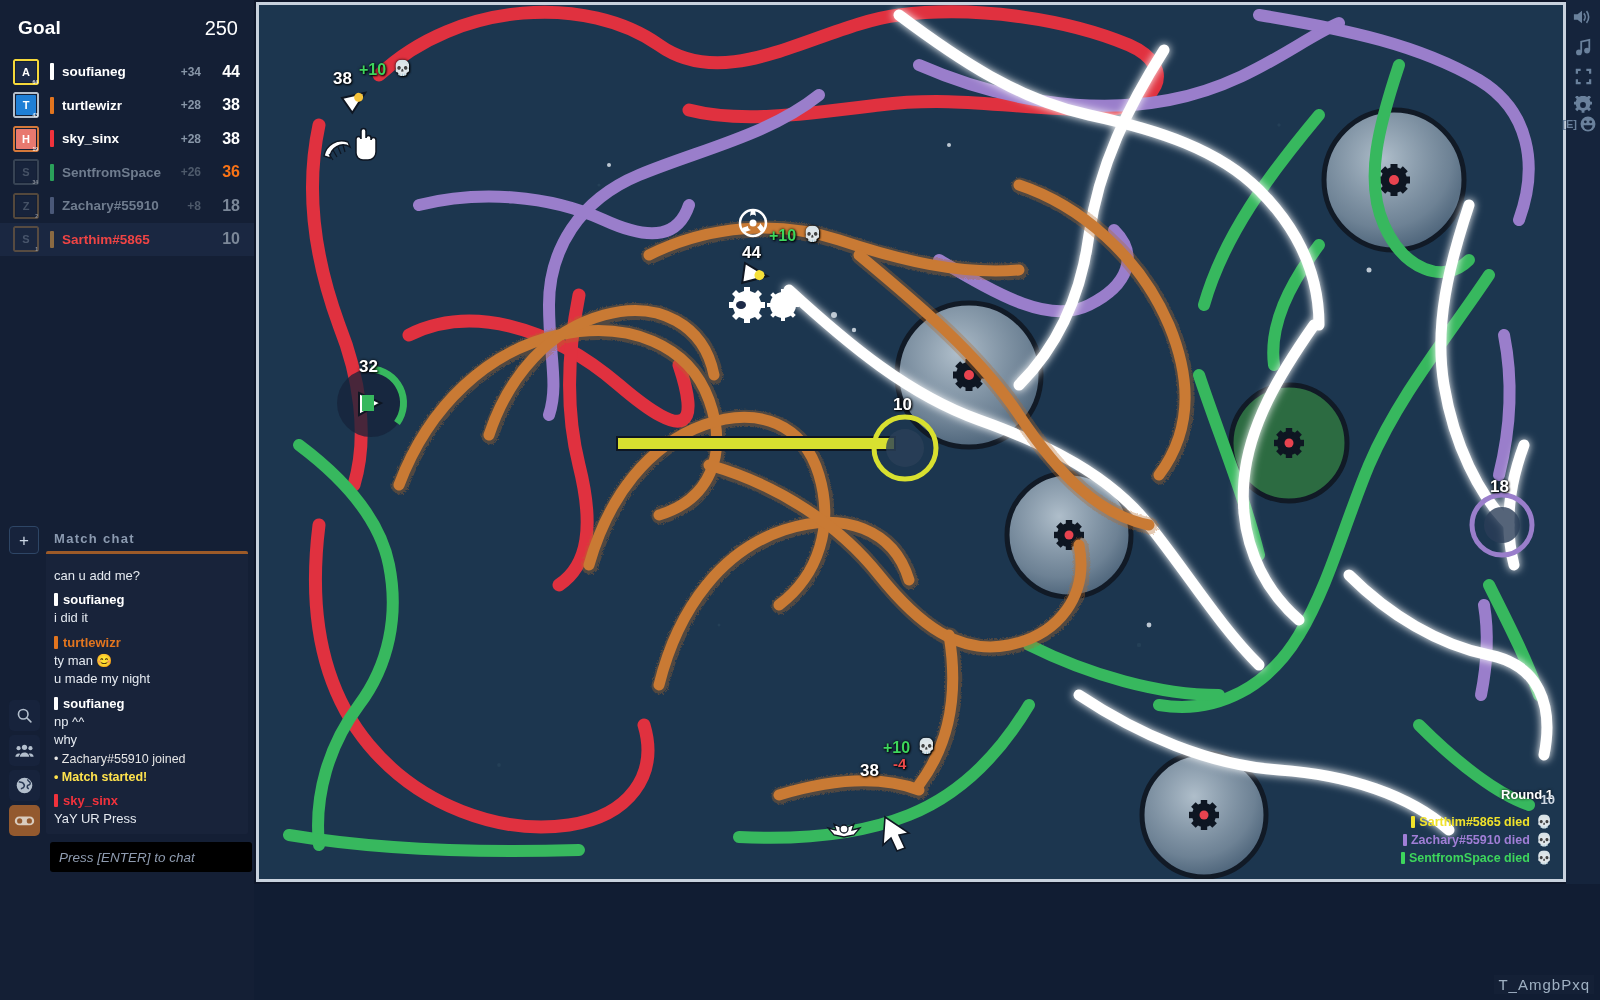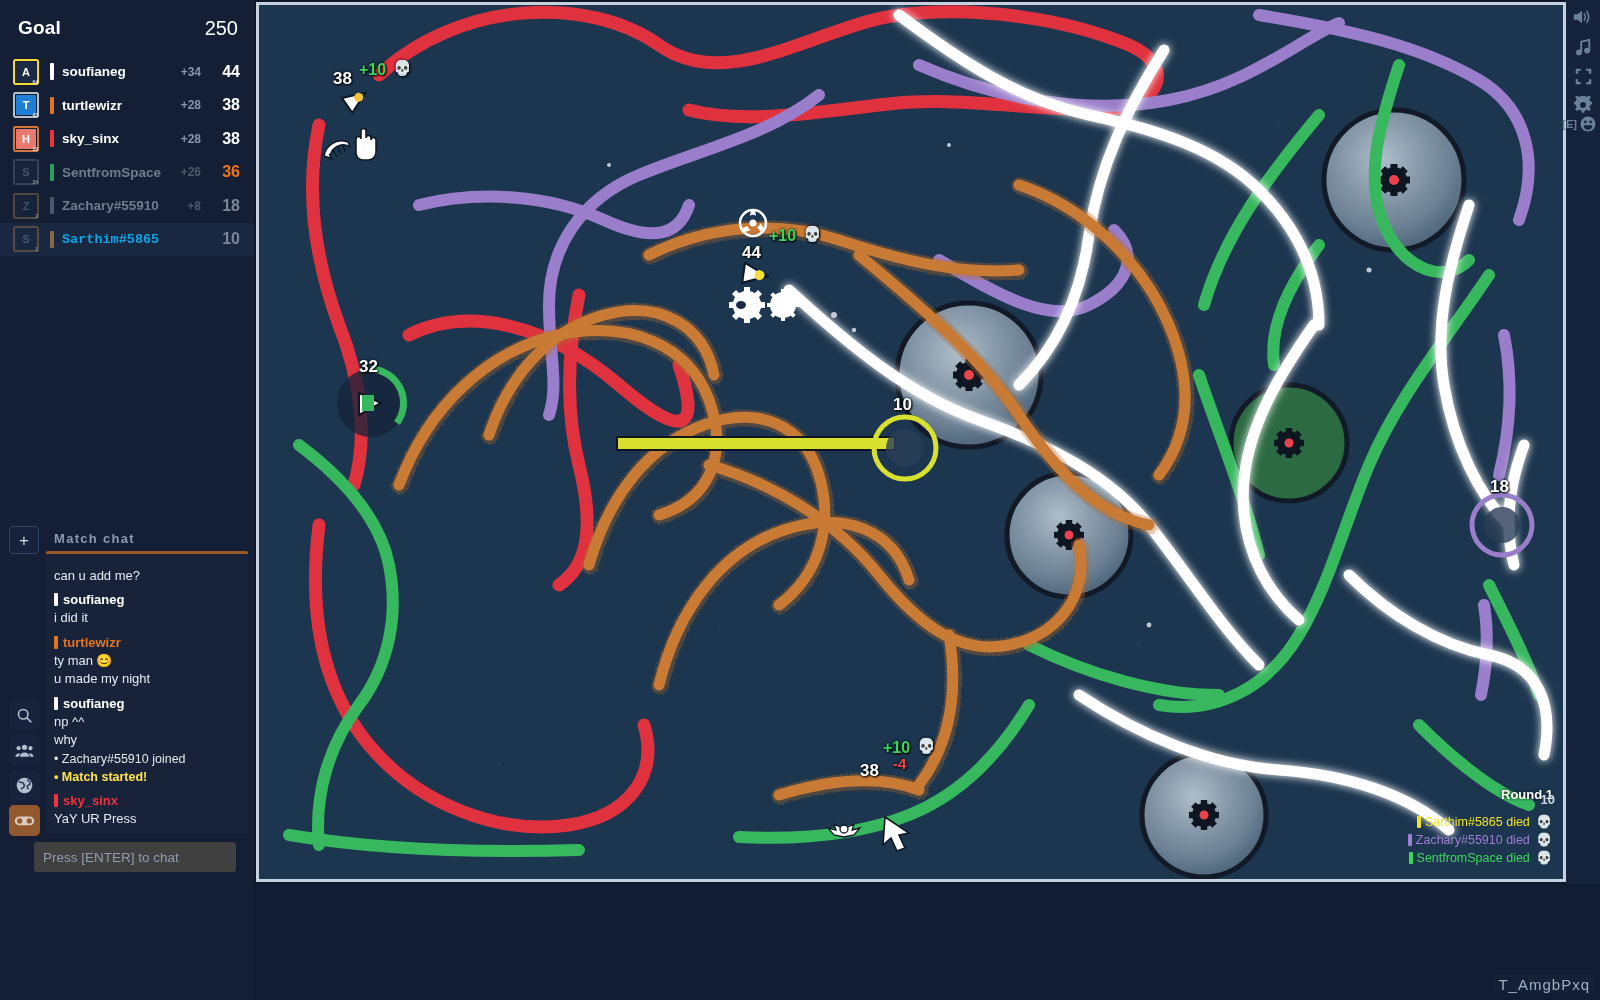--- a/index.html
+++ b/index.html
@@ -68,23 +68,23 @@
     padding: 4px 8px 6px 8px; overflow: hidden;
     display: flex; flex-direction: column; justify-content: flex-end;
   }
   .chat-line { font-size: 13px; color: #e4e9f0; line-height: 18.5px; }
   .chat-author { font-size: 13px; font-weight: bold; line-height: 19px;
                  display: flex; align-items: center; margin-top: 5px; }
   .chat-author .cbar { width: 4px; height: 13px; margin-right: 5px; border-radius: 1px; }
   .sys-line { font-size: 12.5px; line-height: 18px; color: #e5e5e5; }
   .sys-line.hl { color: #ffe34d; font-weight: bold; }
   #chat-input {
-    position: absolute; left: 34px; top: 842px; width: 202px; height: 30px;
-    background: #404040; border-radius: 3px; display: flex; align-items: center;
-    padding-left: 9px; color: #8f9cb0; font-size: 13.5px;
+    position: absolute; left: 50px; top: 842px; width: 202px; height: 30px;
+    background: #000000; border-radius: 3px; display: flex; align-items: center;
+    padding-left: 9px; color: #8f9cb0; font-size: 13.5px; font-style: italic;
   }
   .side-icon {
     position: absolute; left: 9px; width: 31px; height: 31px; border-radius: 5px;
     background: #17233c; display: flex; align-items: center; justify-content: center;
   }
   .side-icon.active { background: #93592e; }
 
   
   #arena-wrap {
     position: absolute; left: 254px; top: 0; width: 1346px; height: 884px;
@@ -103,21 +103,21 @@
   .fl { position: absolute; font-weight: bold; color: #ffffff;
         text-shadow: 0 0 3px #000, 1px 1px 2px #000; }
   .fl.pts { color: #3dd65c; }
   .fl.neg { color: #ef4a4a; }
 
   
   #killfeed { position: absolute; right: 10px; bottom: 14px; text-align: right; }
   #round-label { color: #ffffff; font-size: 13px; font-weight: bold;
                  text-shadow: 0 0 3px #000; margin-bottom: 12px; }
   .kf-row { display: flex; align-items: center; justify-content: flex-end;
-            font-size: 12.5px; font-weight: normal; margin-top: 3px; }
+            font-size: 12.5px; font-weight: bold; margin-top: 3px; }
   .kf-row .kbar { width: 4px; height: 12px; margin-right: 4px; border-radius:1px; }
   .kf-row .skull { margin-left: 7px; color:#fff; font-size: 13px; }
   #round-score { position: absolute; right: 8px; bottom: 72px; color:#cfd8e3;
                  font-size: 13px; font-weight: bold; }
 
   #watermark { position: absolute; right: 6px; bottom: 6px; color: #9fb0c2;
                font-size: 15px; letter-spacing: 1px; background:#142036; padding:1px 4px; }
 </style>
 </head>
 <body>
@@ -187,21 +187,21 @@
           <div class="lb-delta" style="color: rgb(78, 90, 107);">+8</div>
           <div class="lb-score" style="color: rgb(123, 135, 152);">18</div>
         </div>
         <div class="lb-row highlight" style="top: 222.5px;">
           <div class="avatar" style="opacity: 0.55;">
             <div class="av-frame" style="border-color:#8a6a42"></div>
             <div class="av-inner" style="background:#1a2740;color:#6f7c8e">S</div>
             <div class="av-lvl">1</div>
           </div>
           <div class="teambar" style="background: rgb(138, 106, 66);"></div>
-          <div class="lb-name" style="color: #0ea5e9; font-family: Liberation Mono, monospace;">Sarthim#5865</div>
+          <div class="lb-name" style="color: #ef4444;">Sarthim#5865</div>
           <div class="lb-delta" style="color: rgb(78, 90, 107);"></div>
           <div class="lb-score" style="color: rgb(123, 135, 152);">10</div>
         </div>
       </div>
 
     <div id="plus-btn">+</div>
     <div id="chat-title">Match chat</div>
     <div id="chat-panel">
         <div class="chat-line">can u add me?</div>
         <div class="chat-author" style="color: rgb(255, 255, 255);">

